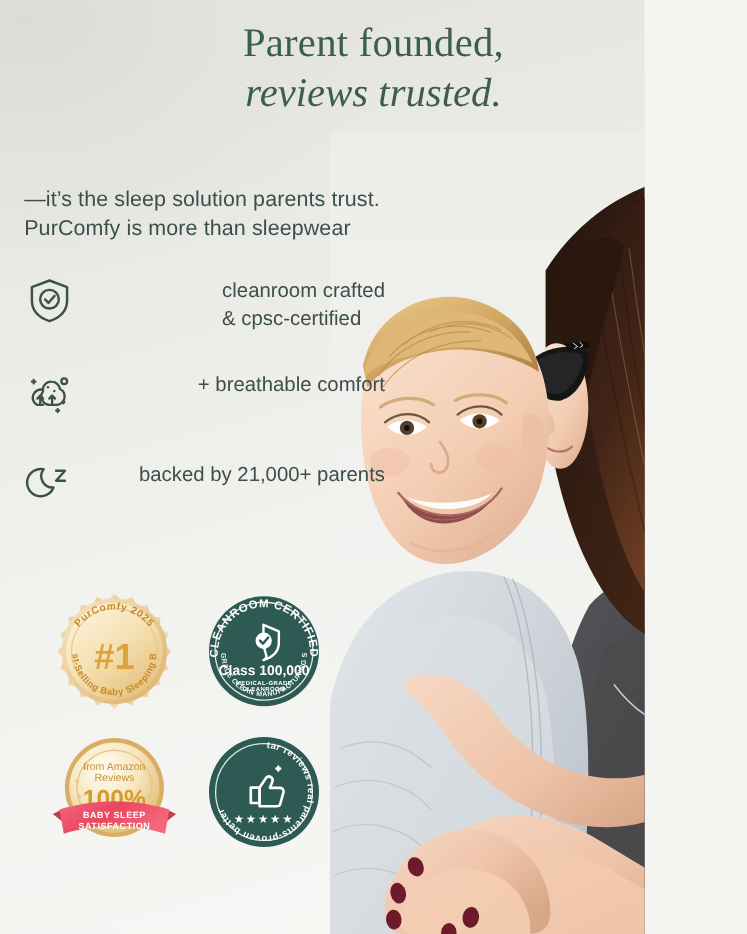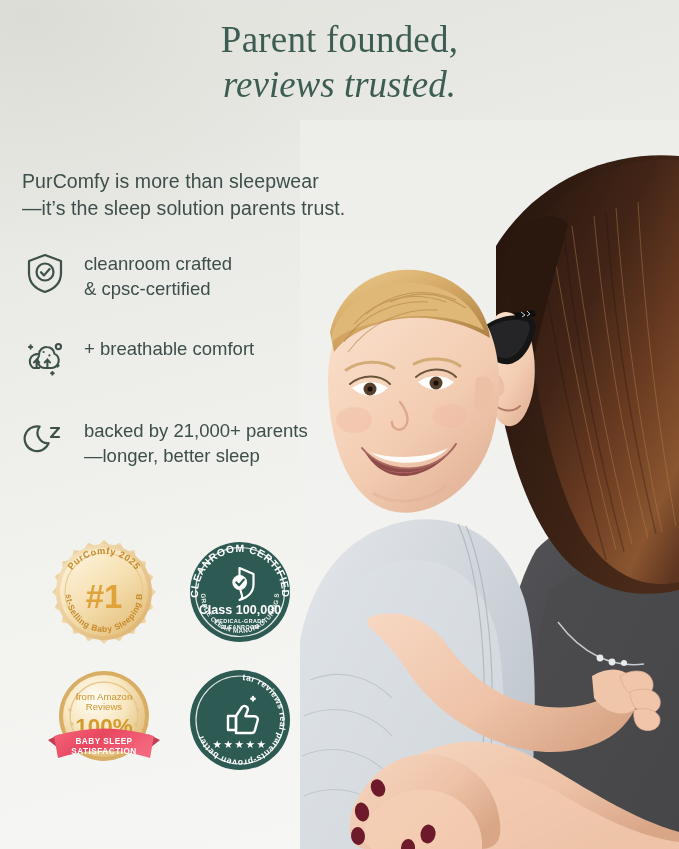--- a/index.html
+++ b/index.html
@@ -1,21 +1,21 @@
 <!DOCTYPE html>
 <html><head>
 <meta charset="utf-8">
 <style>
   html,body{margin:0;padding:0;}
   body{
     width:679px;height:849px;overflow:hidden;
     font-family:"Liberation Sans",sans-serif;
     background:#f4f4f1;
   }
-  .stage{position:relative;width:679px;height:849px;overflow:hidden;
+  .stage{position:relative;width:586px;height:849px;overflow:hidden;
     background:
       radial-gradient(ellipse 420px 300px at 4% 2%, #dcdcd7 0%, #e4e4df 45%, rgba(240,240,236,0) 78%),
       linear-gradient(165deg,#e2e2dd 0%,#eaeae6 28%,#f2f2ef 58%,#f7f7f5 100%);
   }
 
   
   .photo{position:absolute;left:300px;top:120px;width:379px;height:729px;overflow:hidden;}
   .photo svg{display:block;width:379px;height:729px;}
 
   
@@ -24,21 +24,21 @@
   .headline .l1{display:block;font-size:37px;line-height:44px;letter-spacing:.2px;}
   .headline .l2{display:block;font-size:37px;line-height:46px;font-style:italic;}
 
   
   .subhead{position:absolute;left:22px;top:168px;width:370px;z-index:5;
     color:#3d4f4a;font-size:19.5px;line-height:27px;letter-spacing:.1px;}
   .subhead span{display:block;}
 
   
   .features{position:absolute;left:20px;top:248px;width:330px;z-index:5;}
-  .feature{display:flex;align-items:flex-start;gap:14px;margin-bottom:32px;}
+  .feature{display:flex;align-items:flex-start;gap:14px;margin-bottom:32px;justify-content:space-between;}
   .feature .ico{flex:0 0 50px;height:50px;display:flex;align-items:center;justify-content:center;}
   .feature .ico svg{width:44px;height:44px;}
   .feature .txt{padding-top:3px;color:#3d4f4a;font-size:18.5px;line-height:25px;}
   .feature .txt span{display:block;white-space:nowrap;}
 
   
   .badges{position:absolute;left:44px;top:536px;width:256px;z-index:6;}
   .badge-row{display:flex;gap:16px;margin-bottom:16px;}
   .badge{width:120px;height:112px;position:relative;}
   .badge svg{display:block;width:120px;height:112px;}
@@ -218,22 +218,22 @@
       </g>
     </svg>
   </div>
 
   <div class="headline">
     <span class="l1">Parent founded,</span>
     <span class="l2">reviews trusted.</span>
   </div>
 
   <div class="subhead">
+    <span>—it’s the sleep solution parents trust.</span>
     <span>PurComfy is more than sleepwear</span>
-    <span>—it’s the sleep solution parents trust.</span>
   </div>
 
   <div class="features">
 
     <div class="feature">
       <span class="ico">
         <svg viewBox="0 0 44 44" fill="none" stroke="#3c5148" stroke-width="2.2" stroke-linecap="round" stroke-linejoin="round">
           <path d="M22 4 L38 10 v12 c0 10-7 16-16 19 C13 38 6 32 6 22 V10 Z"></path>
           <circle cx="22" cy="21" r="8.5"></circle>
           <path d="M18 21.2 l3 3.2 l5.6-6.4"></path>
@@ -267,21 +267,20 @@
 
     <div class="feature">
       <span class="ico">
         <svg viewBox="0 0 44 44" fill="none" stroke="#3c5148" stroke-width="2.2" stroke-linecap="round" stroke-linejoin="round">
           <path d="M25.6 25.2 A12.4 12.4 0 1 1 16.6 8.6 a10.4 10.4 0 0 0 9 16.6 Z"></path>
           <path d="M28 10 h8 l-8 9 h8"></path>
         </svg>
       </span>
       <span class="txt">
         <span>backed by 21,000+ parents</span>
-        <span>—longer, better sleep</span>
       </span>
     </div>
   </div>
 
   <div class="badges">
 
     <div class="badge-row">
 
       <div class="badge">
         <svg viewBox="0 0 120 112" xmlns="http://www.w3.org/2000/svg">

